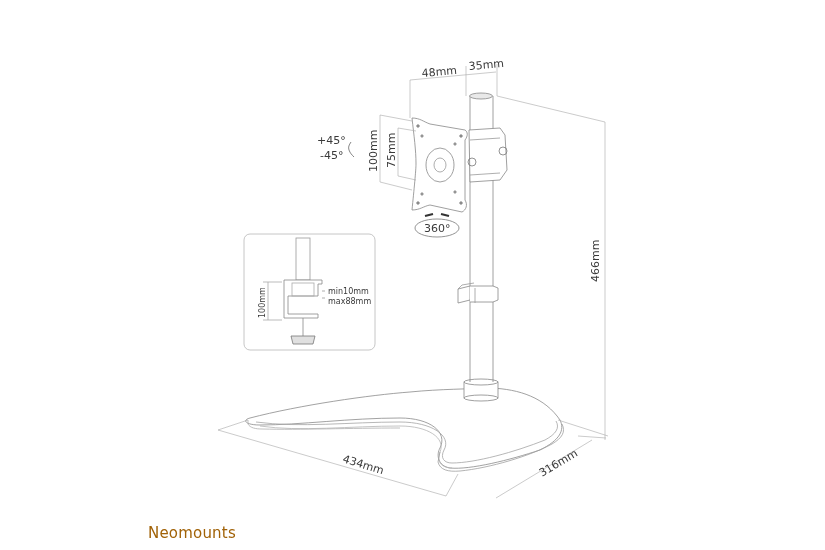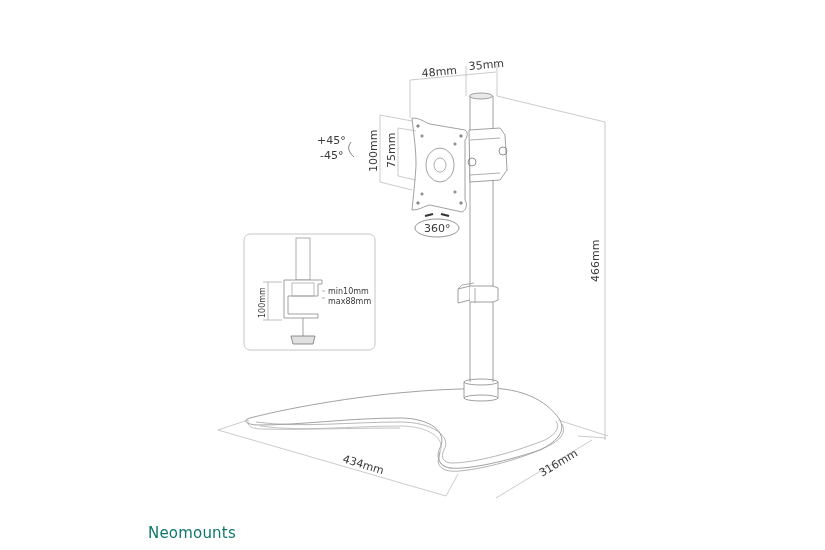--- a/index.html
+++ b/index.html
@@ -1,20 +1,20 @@
 <!DOCTYPE html>
 <html><head>
   <meta charset="utf-8">
   <style>
     html, body { margin: 0; padding: 0; background: #ffffff; }
     body { width: 825px; height: 550px; position: relative; overflow: hidden; font-family: "Liberation Sans", sans-serif; }
     svg.drawing { position: absolute; left: 0; top: 0; width: 825px; height: 550px; }
     .dim { font-family: "DejaVu Sans", sans-serif; font-size: 11px; fill: #3a3a3a; }
     .dim-sm { font-family: "DejaVu Sans", sans-serif; font-size: 8px; fill: #3a3a3a; }
-    .brand { position: absolute; left: 148px; top: 524px; font-family: "DejaVu Sans", sans-serif; font-size: 15px; color: #0f766e; letter-spacing: 0.2px; }
+    .brand { position: absolute; left: 148px; top: 524px; font-family: "DejaVu Sans", sans-serif; font-size: 15px; color: #a16207; letter-spacing: 0.2px; }
   </style>
 </head>
 <body>
 
 <svg class="drawing" viewBox="0 0 825 550" xmlns="http://www.w3.org/2000/svg">
   <g fill="none" stroke="#8f8f8f" stroke-width="0.8">
 
     <g>
       <path d="M 250 418 C 300 405, 370 395, 410 392 C 440 389, 470 389, 490 388 C 520 389, 545 398, 560 420 C 565 430, 560 440, 540 450 C 510 460, 470 470, 450 468 C 438 466, 436 455, 440 448 C 448 432, 430 418, 400 418 C 350 418, 300 425, 260 425 C 245 425, 242 420, 250 418 Z" fill="#ffffff" stroke="#8a8a8a"></path>
       <path d="M 256 422 C 300 428, 350 422, 400 422 C 432 422, 452 436, 444 450 C 440 458, 444 463, 452 463 C 475 463, 515 452, 545 440 C 556 434, 560 428, 556 421" stroke="#a5a5a5"></path>

